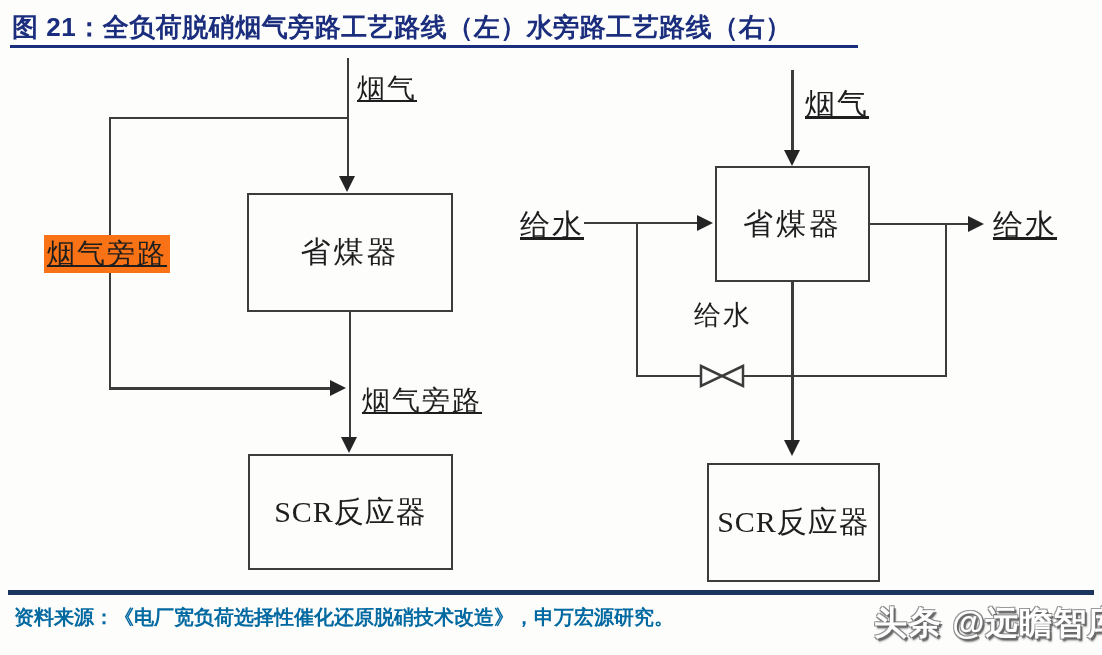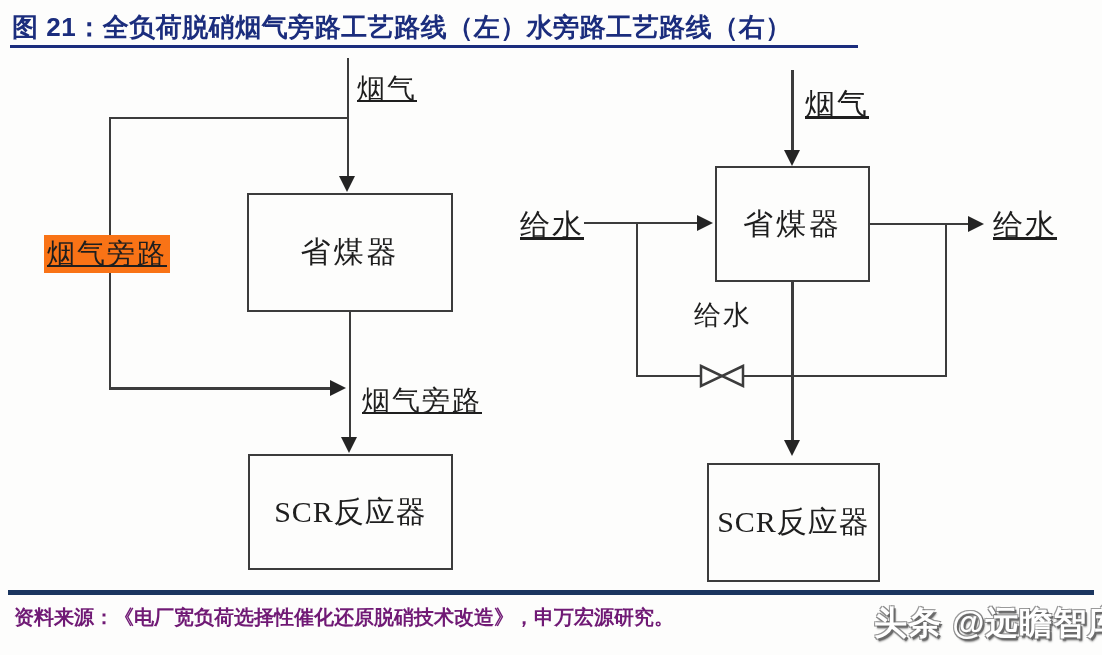--- a/index.html
+++ b/index.html
@@ -37,21 +37,21 @@
   .valve-label{
     position:absolute;left:668px;top:301px;width:110px;
     font-family:"Liberation Serif",serif;color:#1e1e1e;font-size:27px;
     text-align:center;line-height:29px;letter-spacing:2px;
   }
   .valve{position:absolute;left:699px;top:364px;}
   
   .footer-rule{position:absolute;left:8px;top:590px;width:1086px;height:5px;background:#1b355f;}
   .source-text{
     position:absolute;left:14px;top:604px;
-    font-size:20px;font-weight:bold;color:#701a75;white-space:nowrap;
+    font-size:20px;font-weight:bold;color:#0369a1;white-space:nowrap;
   }
   .watermark{
     position:absolute;left:874px;top:601px;
     font-size:33px;font-weight:bold;color:#ffffff;white-space:nowrap;
     text-shadow:2px 2px 0 #6a6a6a,-1px -1px 0 #9a9a9a,1px -1px 0 #8a8a8a,-1px 1px 0 #8a8a8a,2px 3px 2px #777;
     letter-spacing:1px;
   }
 </style>
 </head>
 <body>

